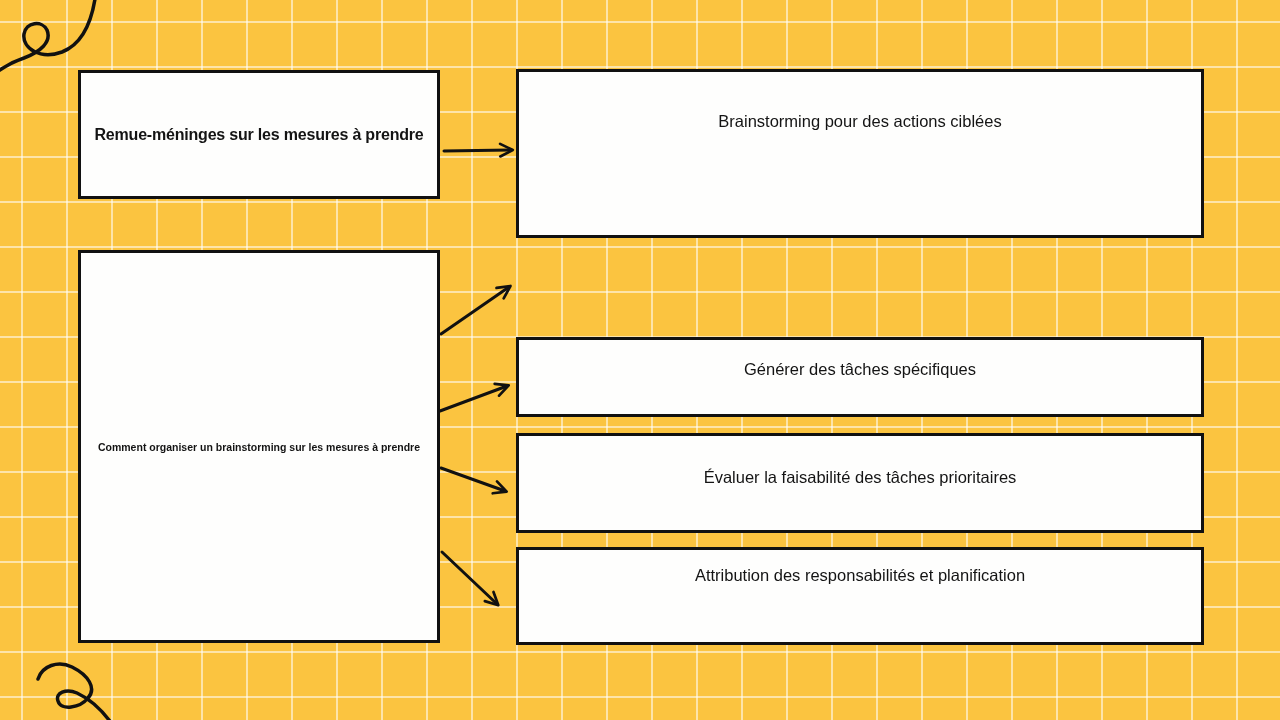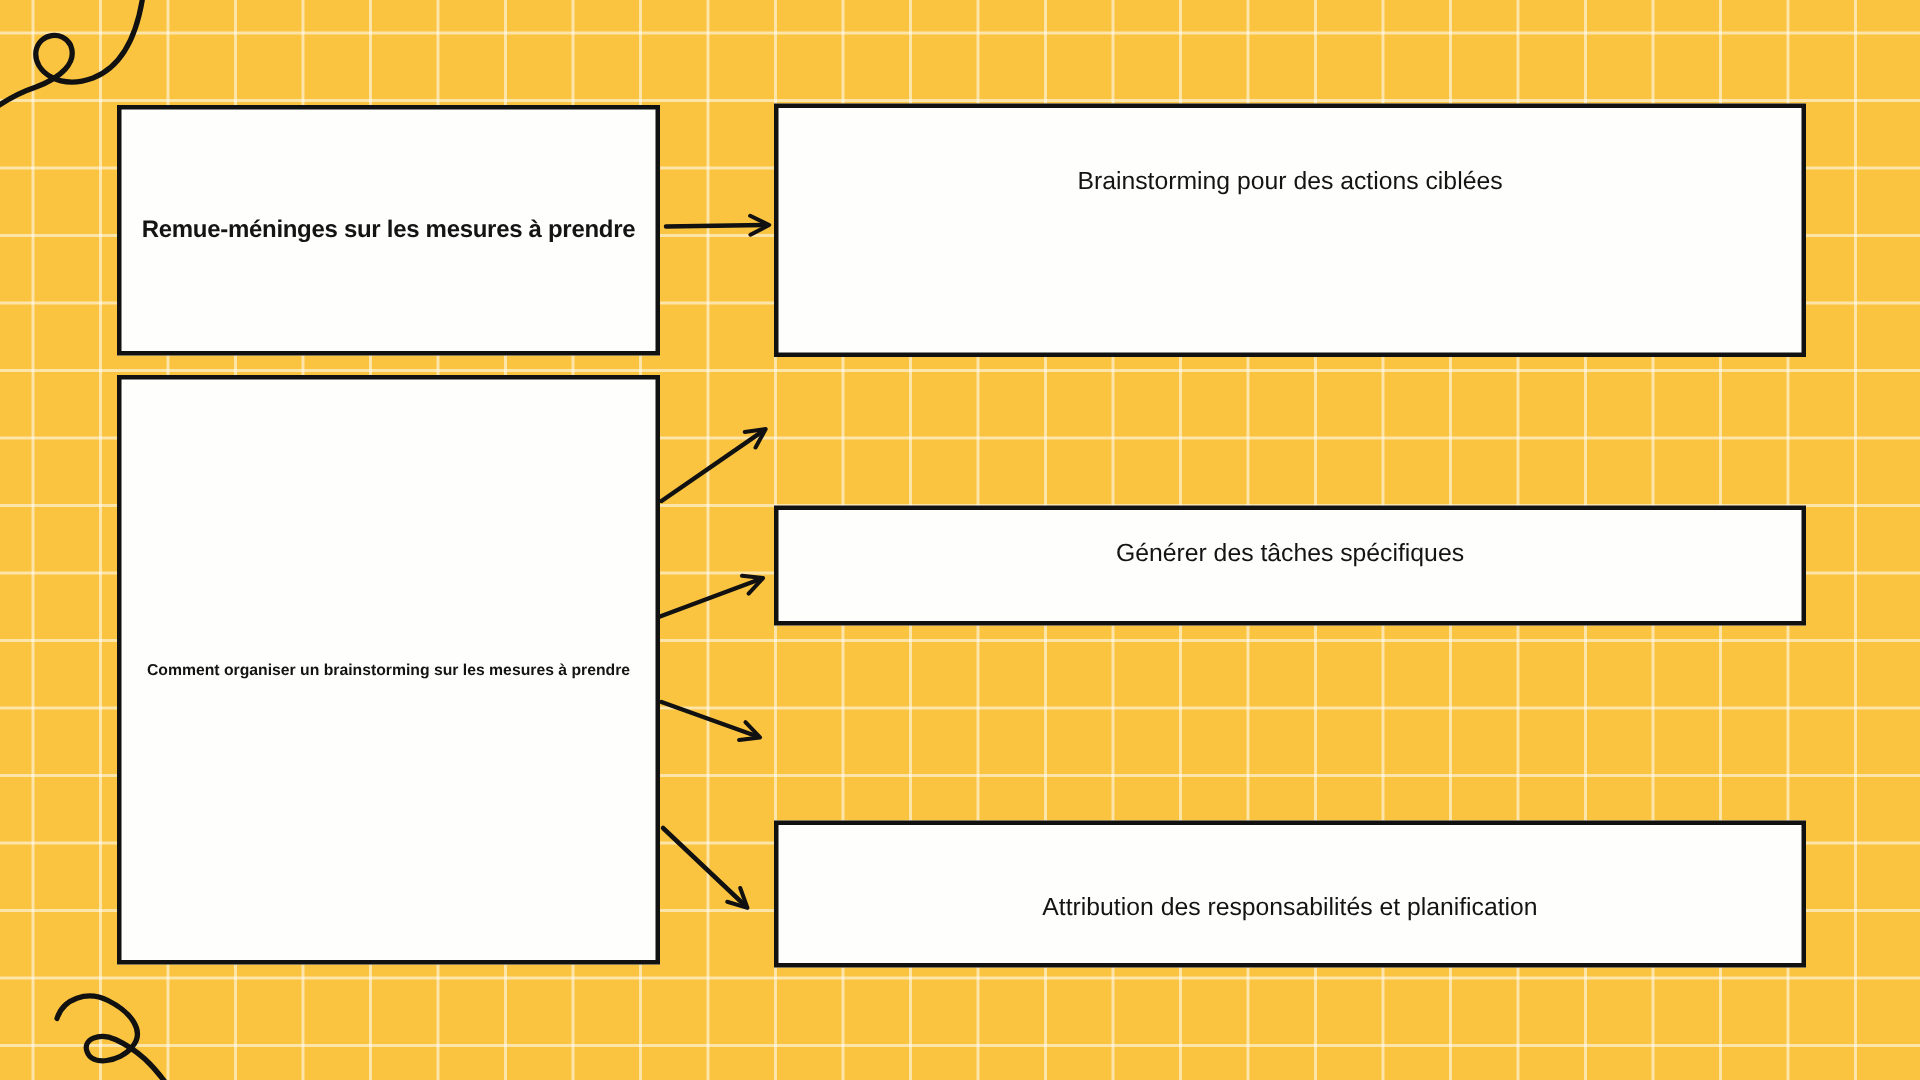--- a/index.html
+++ b/index.html
@@ -32,21 +32,21 @@
     background: #FEFEFD;
     border: 3px solid #111111;
     display: flex;
     flex-direction: column;
     align-items: center;
     color: #141414;
     text-align: center;
   }
   
   .box-left-title {
-    left: 78px; top: 70px; width: 362px; height: 167px;
+    left: 78px; top: 70px; width: 362px; height: 129px;
     justify-content: center;
   }
   .box-left-title span {
     font-size: 16px;
     font-weight: bold;
     letter-spacing: -0.2px;
     white-space: nowrap;
   }
   .box-left-question {
     left: 78px; top: 250px; width: 362px; height: 393px;
@@ -61,21 +61,21 @@
   .rbox { left: 516px; width: 688px; }
   .rbox span {
     font-size: 16.5px;
     font-weight: normal;
     white-space: nowrap;
   }
   .rbox-1 { top: 69px;  height: 169px; padding-top: 40px; }
   .rbox-2 { top: 250px; height: 80px;  padding-top: 33px; }
   .rbox-3 { top: 337px; height: 80px;  padding-top: 20px; }
   .rbox-4 { top: 433px; height: 100px; padding-top: 32px; }
-  .rbox-5 { top: 547px; height: 98px;  padding-top: 46px; }
+  .rbox-5 { top: 547px; height: 98px;  padding-top: 16px; }
 </style>
 </head>
 <body>
 
 <div class="canvas">
 
   <svg class="overlay" viewBox="0 0 1280 720" xmlns="http://www.w3.org/2000/svg">
     <defs>
       <marker id="openArrow" viewBox="0 0 10 10" refX="7.5" refY="5" markerWidth="6" markerHeight="6" orient="auto-start-reverse">
         <path d="M 1.5 1.5 L 8.5 5 L 1.5 8.5" fill="none" stroke="#111111" stroke-width="1.5" stroke-linecap="round" stroke-linejoin="round"></path>
@@ -102,18 +102,21 @@
 
   <div class="box rbox rbox-1">
     <span>Brainstorming pour des actions ciblées</span>
   </div>
 
 
   <div class="box rbox rbox-3">
     <span>Générer des tâches spécifiques</span>
   </div>
 
+  <div class="box rbox rbox-4">
+    <span>Évaluer la faisabilité des tâches prioritaires</span>
+  </div>
 
   <div class="box rbox rbox-5">
     <span>Attribution des responsabilités et planification</span>
   </div>
 
 </div>
 
 </body></html>

